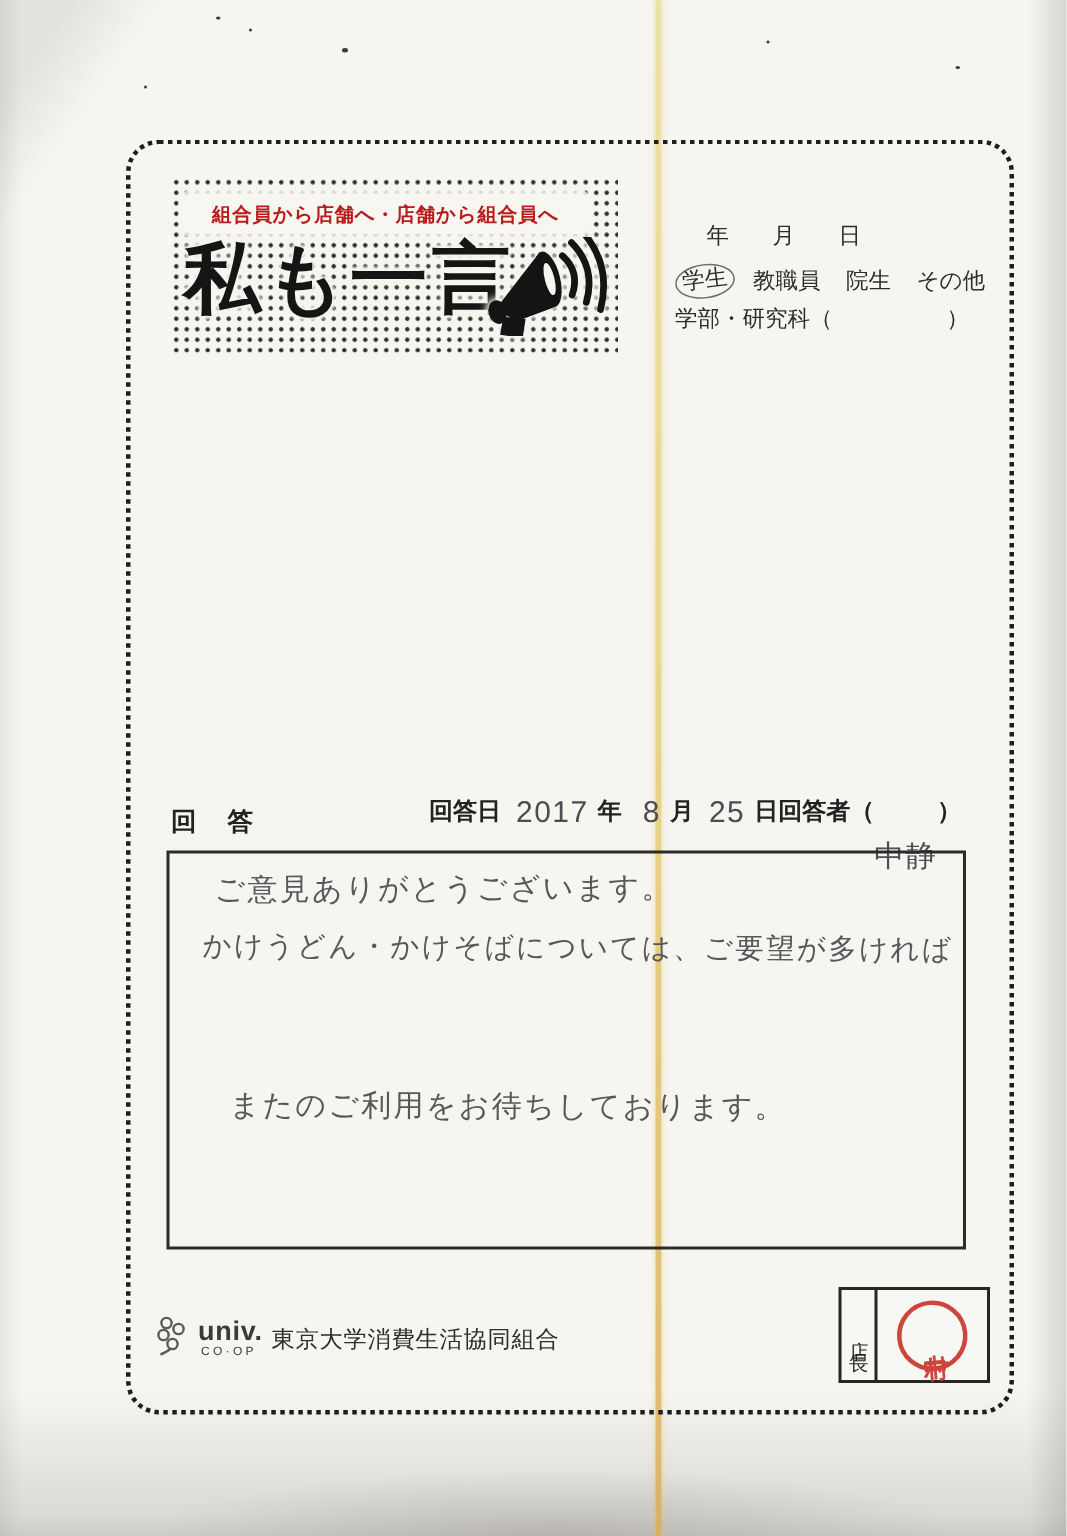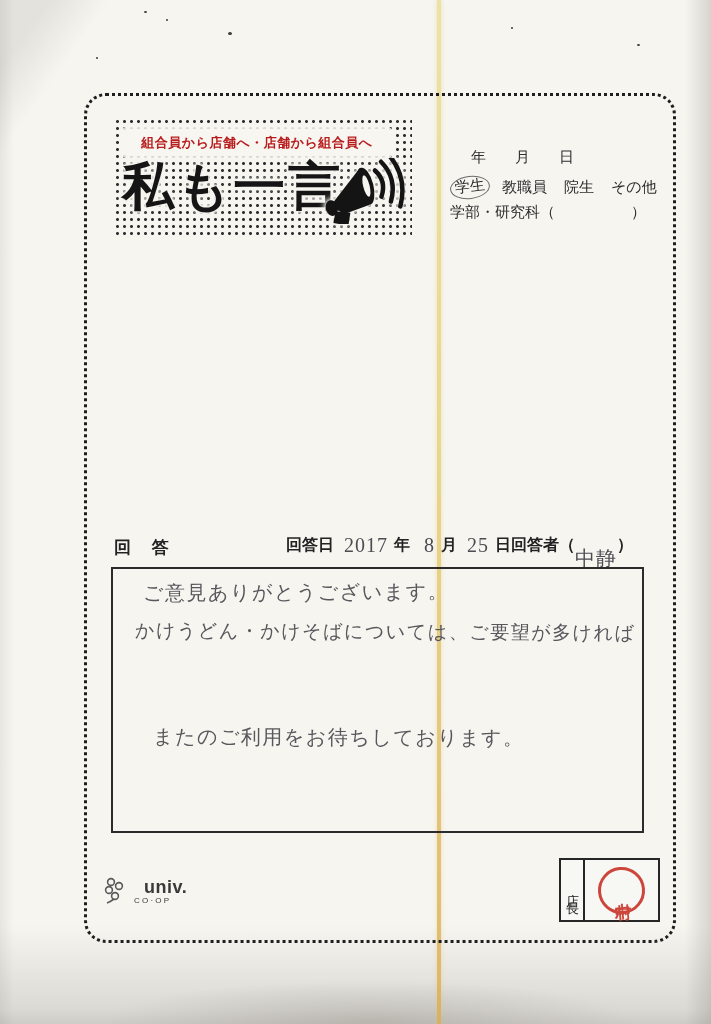--- a/index.html
+++ b/index.html
@@ -76,42 +76,42 @@
   #comment-box .l1 { left:76px;  top:38px;  transform:rotate(-.6deg); }
   #comment-box .l2 { left:66px;  top:100px; transform:rotate(.3deg); }
   #comment-box .l3 { left:60px;  top:158px; transform:rotate(-.4deg); }
   #comment-box .l4 { left:28px;  top:212px; transform:rotate(.2deg); }
   #underline-tsuika {
     position:absolute; left:205px; top:188px; width:58px; height:0;
     border-bottom:1.6px solid #6a6a6e; transform:rotate(-1deg);
   }
   
   #answer-label { position:absolute; left:114px; top:536px; font-size:17px; font-weight:bold; letter-spacing:8px; color:#222; }
-  #answer-meta { position:absolute; left:286px; top:519px; display:flex; align-items:center; white-space:nowrap;font-family:Liberation Serif, serif; }
+  #answer-meta { position:absolute; left:286px; top:531px; display:flex; align-items:flex-start; white-space:nowrap; }
   #answer-meta .p { font-size:16px; font-weight:bold; color:#222; }
   #answer-meta .h { font-size:20px; color:#4c4c52; letter-spacing:1px;margin-top:26px; }
   #answer-meta .yr { margin:0 6px 0 10px; }
   #answer-meta .mo { margin:0 6px 0 14px; }
   #answer-meta .dy { margin:0 6px 0 10px; }
   #answer-meta .resp { }
   
   #answer-box {
     position:absolute; left:111px; top:567px; width:533px; height:266px;
     border:2px solid #2b2b2b;
   }
   #answer-box .hand { font-size:20px; letter-spacing:1.5px; }
   #answer-box .a1 { left:30px; top:10px;  transform:rotate(-.3deg); }
   #answer-box .a2 { left:22px; top:50px;  transform:rotate(.3deg); font-size:19px; }
   #answer-box .a3 { left:12px; top:94px;  transform:rotate(-.2deg); }
   #answer-box .a4 { left:40px; top:155px; transform:rotate(.2deg); }
   
   #coop-logo { position:absolute; left:102px; top:876px; display:flex; align-items:center; }
   #logo-mark { width:26px; height:30px; margin-right:4px; }
   #logo-text { display:flex; flex-direction:column; line-height:1; }
-  #logo-univ { font-size:18px; font-weight:900; letter-spacing:.5px; color:#3a3a3a;margin-left:12px; }
+  #logo-univ { font-size:18px; font-weight:900; letter-spacing:.5px; color:#3a3a3a; }
   #logo-coop { font-size:8px; letter-spacing:2.2px; color:#3a3a3a; margin-top:1px; padding-left:2px; }
   #org-name { position:absolute; left:181px; top:883px; font-size:15.5px; color:#2e2e2e; letter-spacing:.5px; }
   
   #stamp-box {
     position:absolute; left:559px; top:858px; width:101px; height:64px;
     border:2px solid #262626; display:flex; background:rgba(255,255,255,.2);
   }
   #manager-cell {
     width:24px; border-right:2px solid #262626;
     display:flex; align-items:center; justify-content:center;
@@ -203,20 +203,21 @@
         <circle cx="7" cy="14" r="3.4"></circle>
         <circle cx="13" cy="20" r="3.4"></circle>
         <path d="M12 23 q-4 3 -7 4"></path>
       </g>
     </svg>
     <div id="logo-text">
       <span id="logo-univ">univ.</span>
       <span id="logo-coop">CO·OP</span>
     </div>
   </div>
+  <div id="org-name">東京大学消費生活協同組合</div>
 
   <div id="stamp-box">
     <div id="manager-cell">
       <span id="manager-label">店長</span>
     </div>
     <div id="stamp-cell">
       <div id="hanko">
         <span id="hanko-name">中村</span>
       </div>
     </div>

